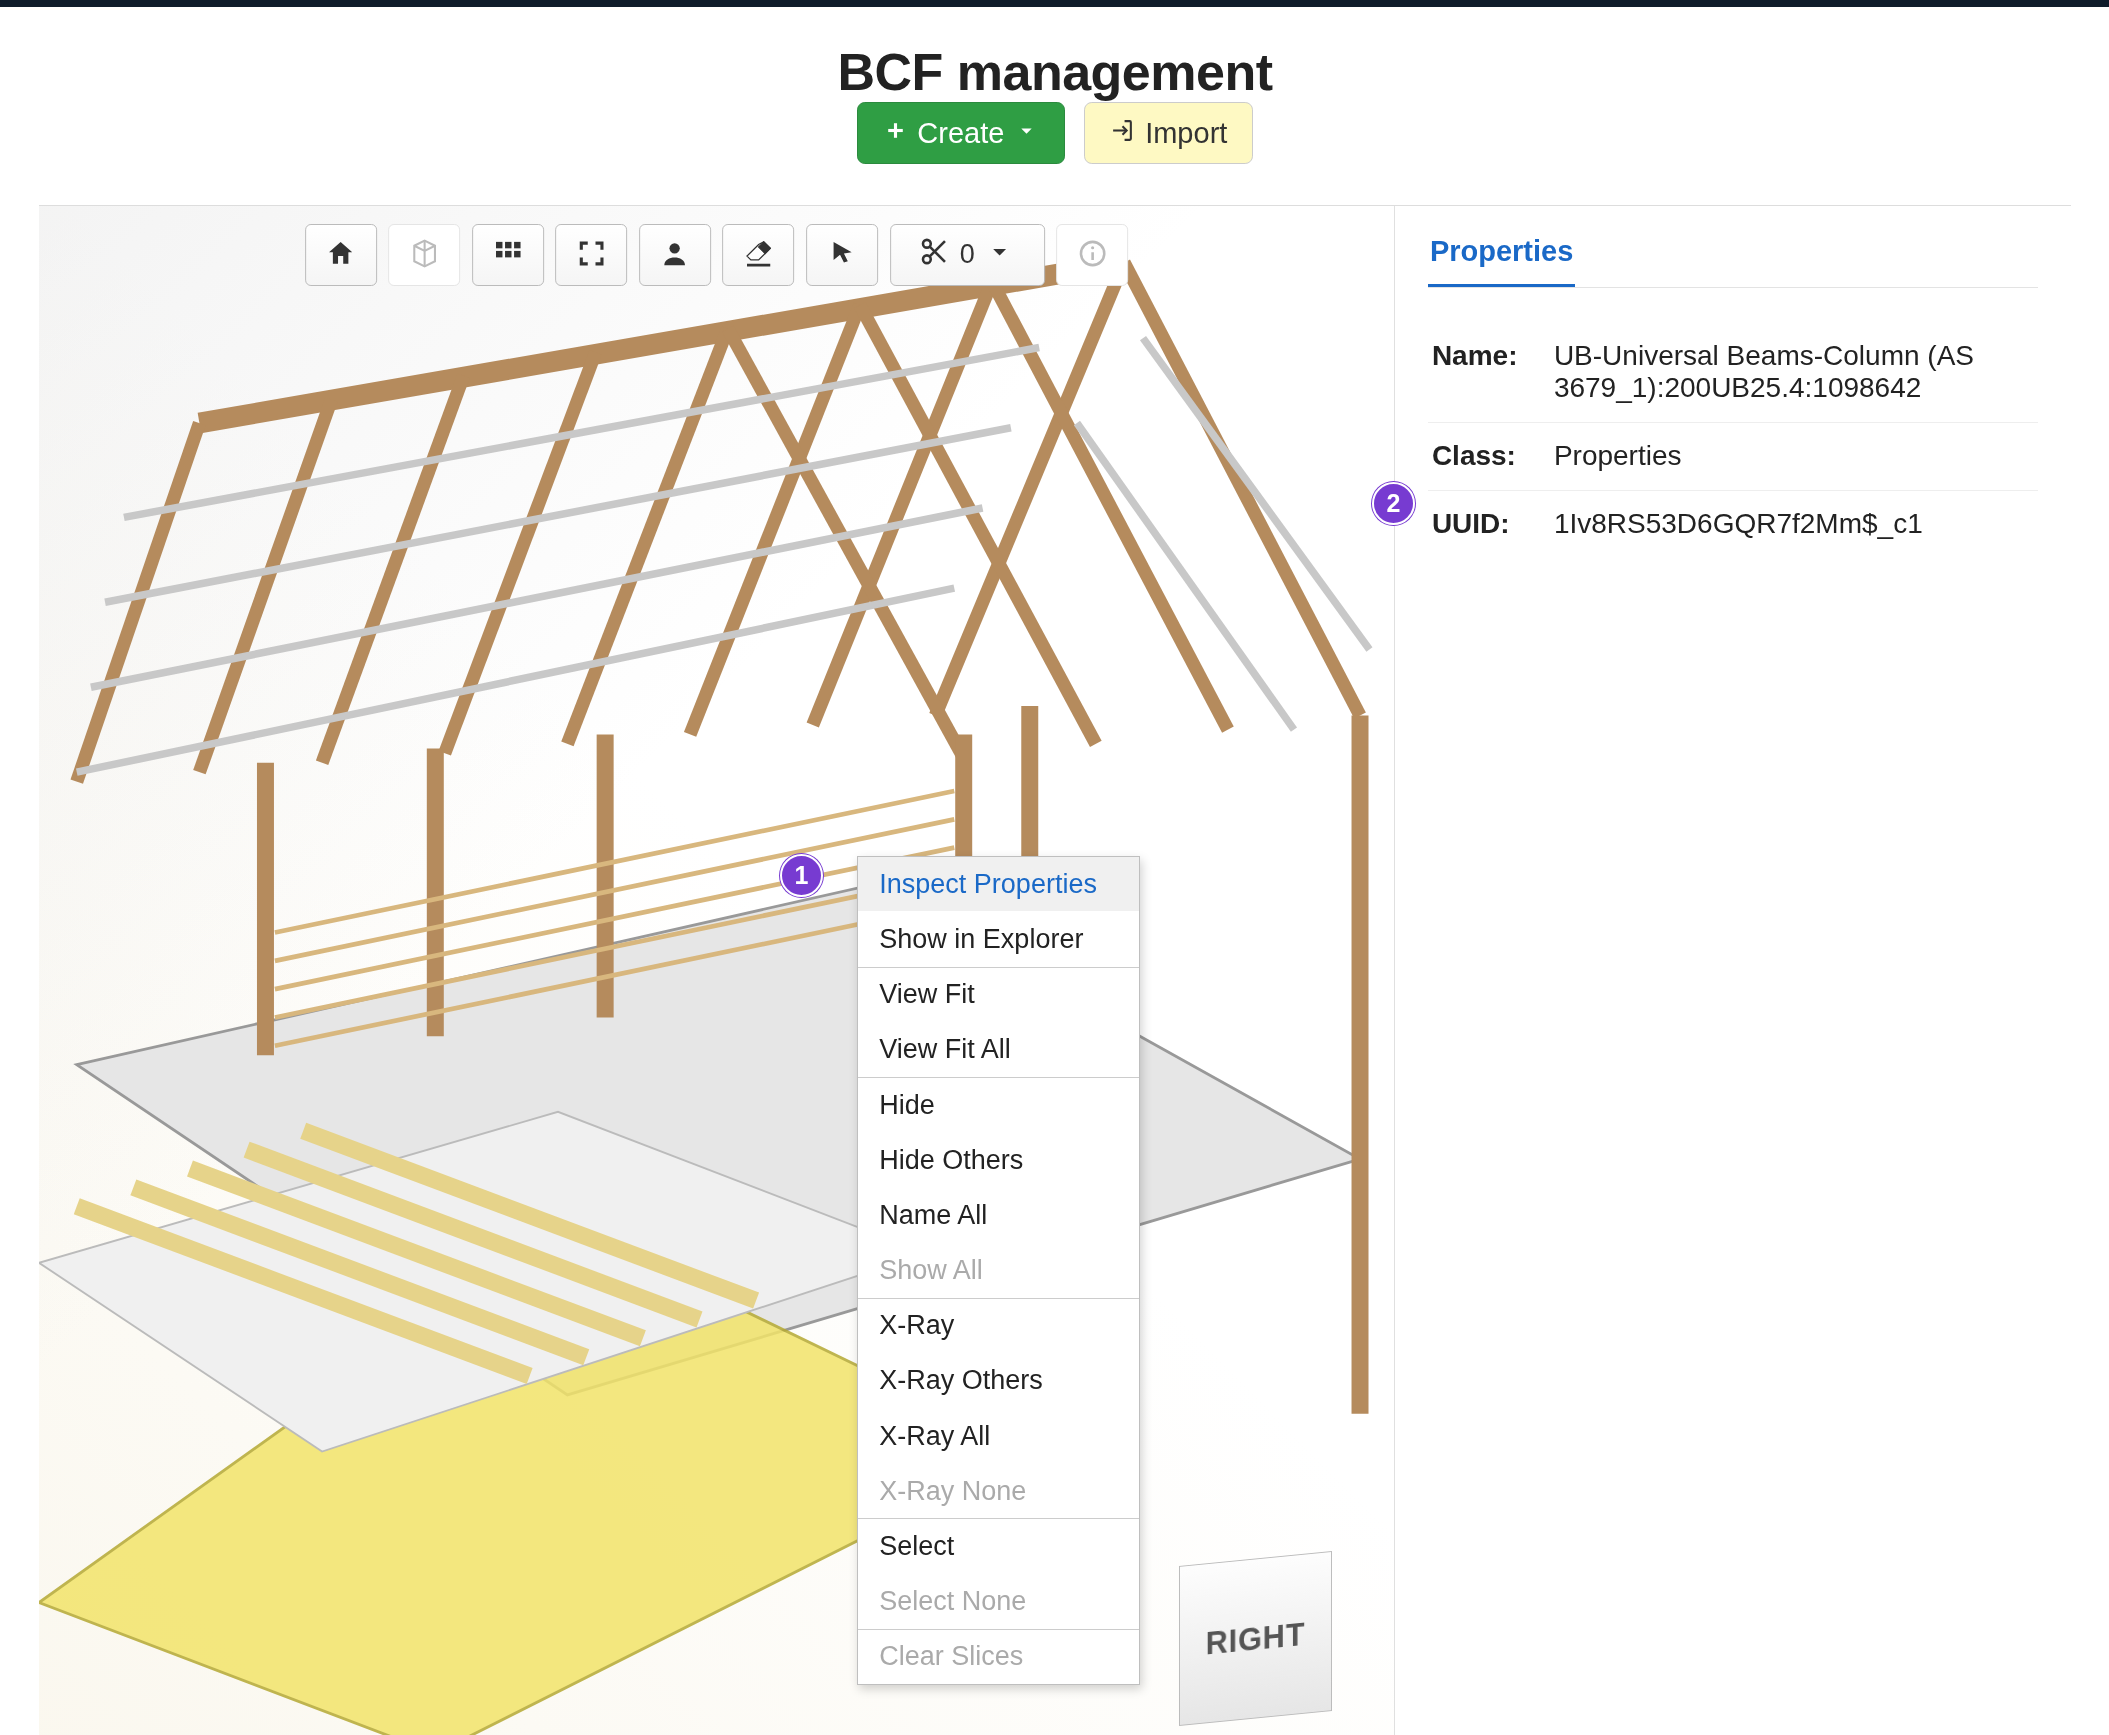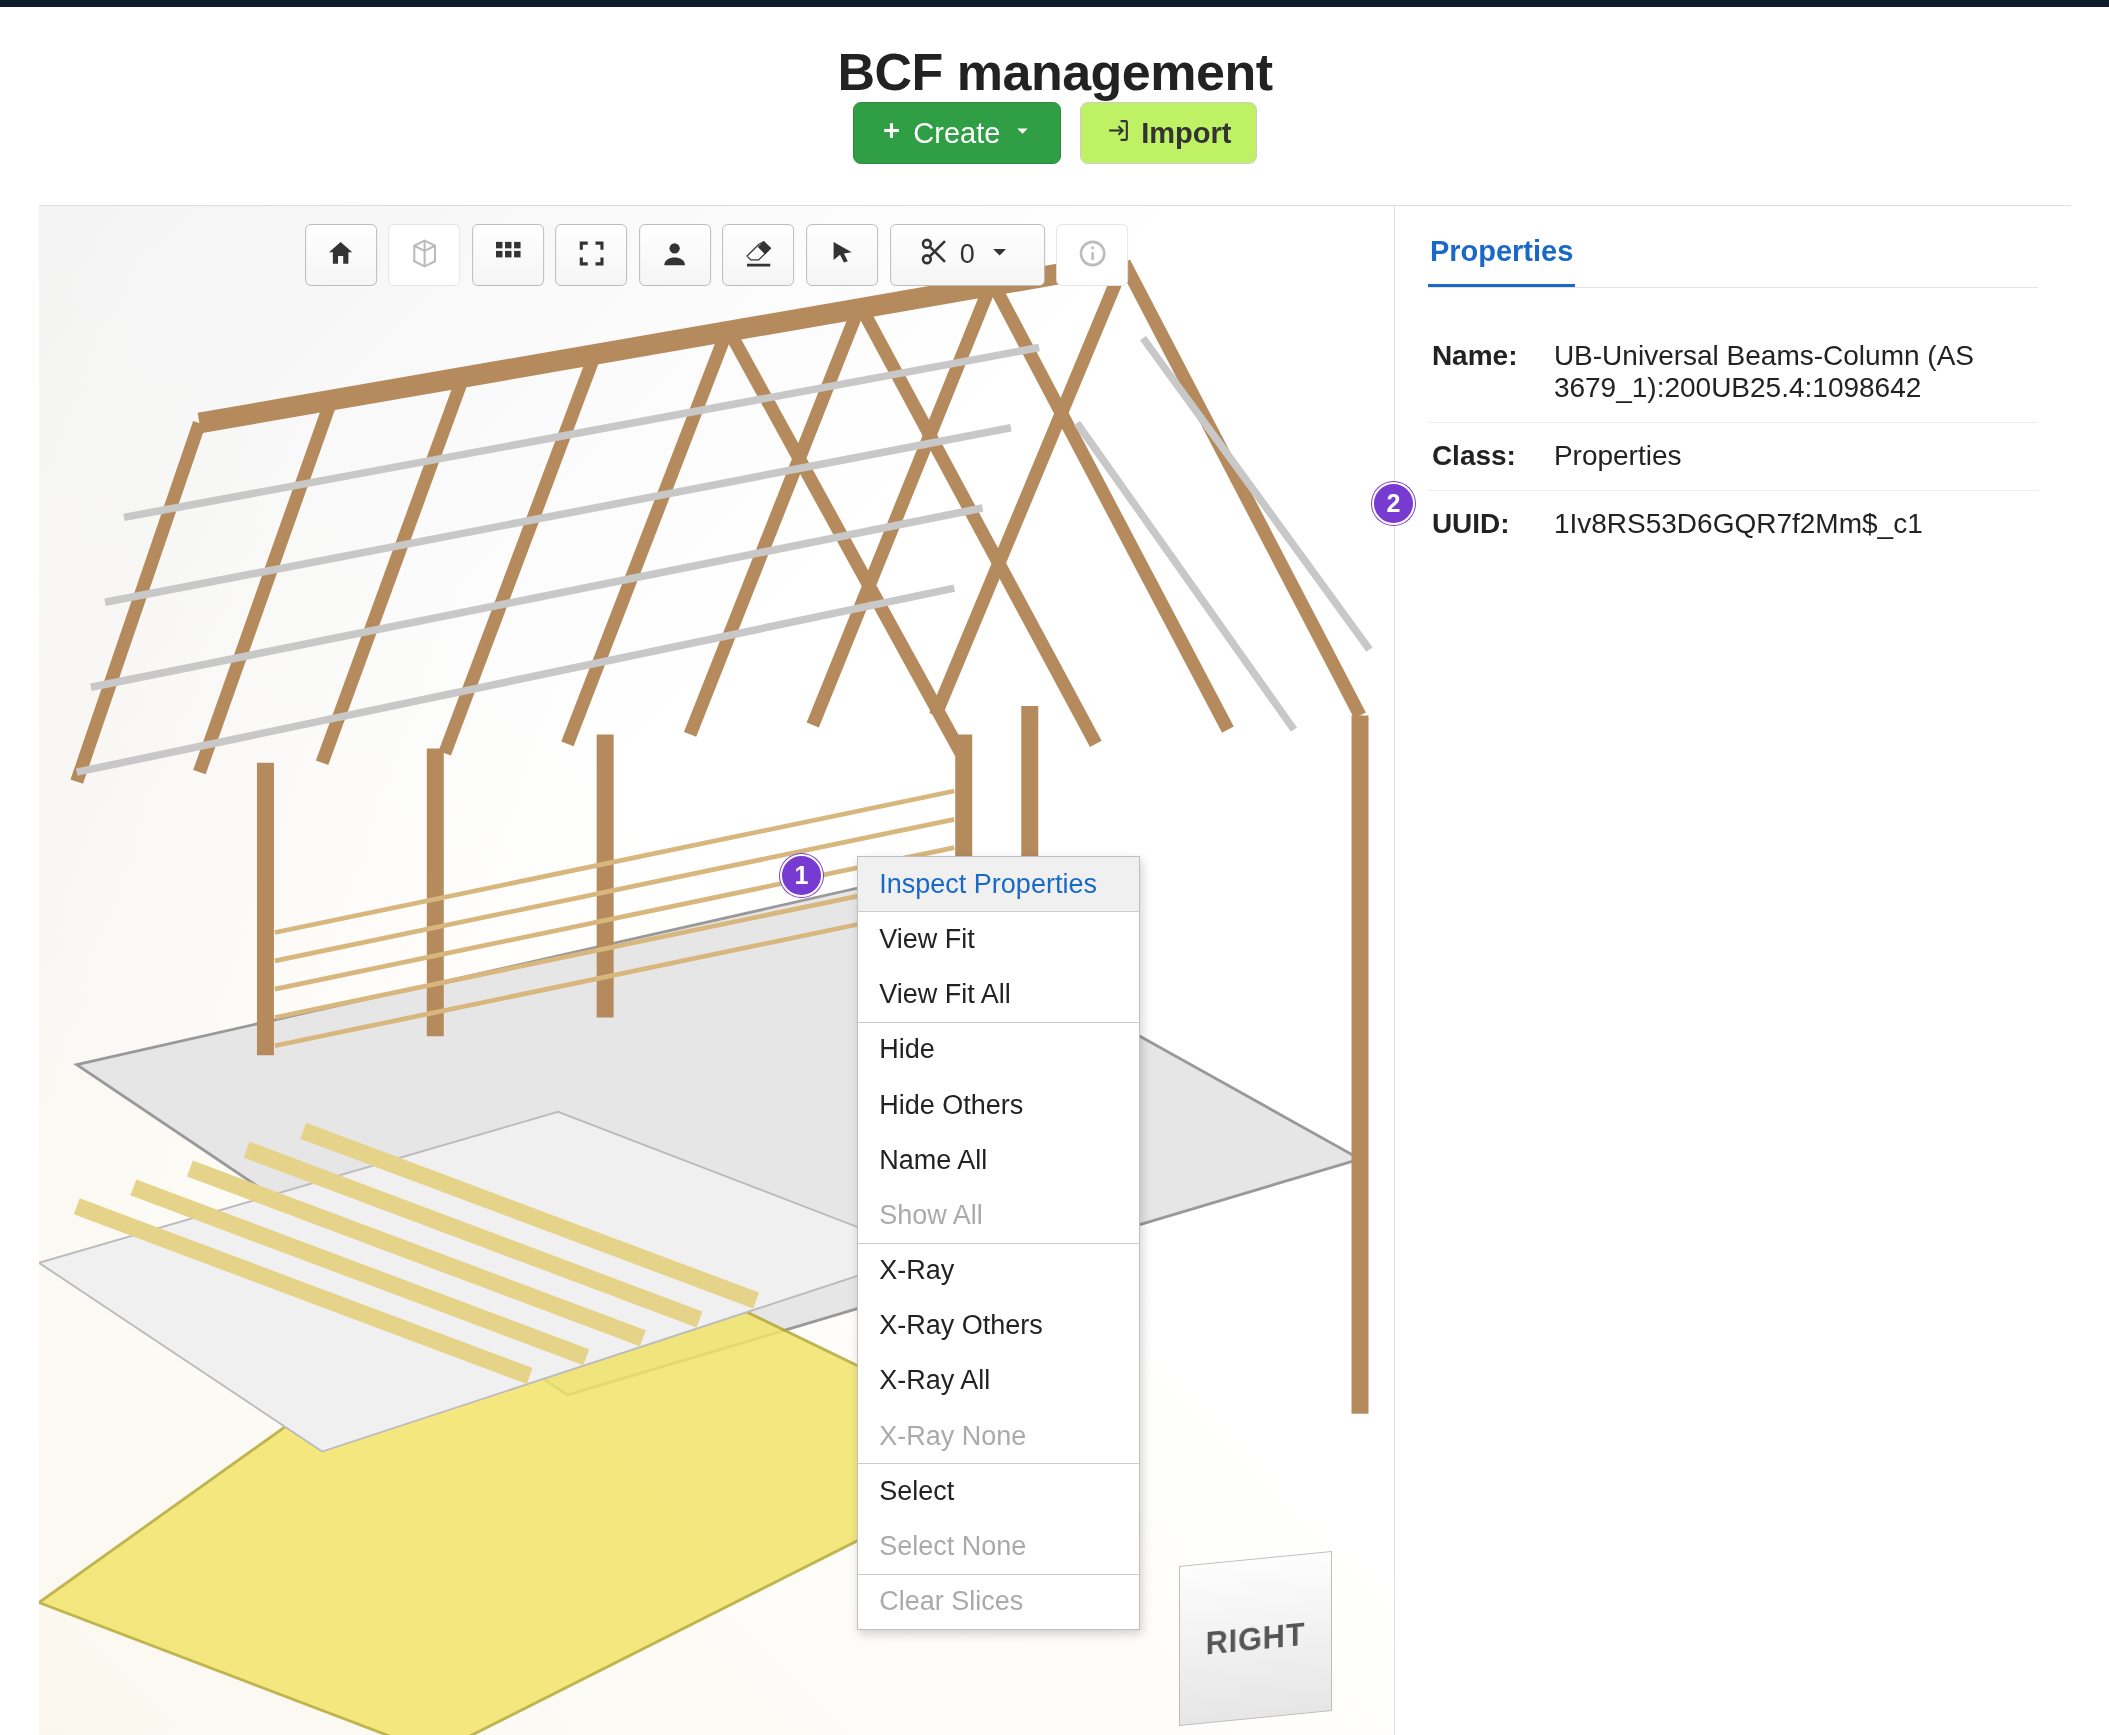--- a/index.html
+++ b/index.html
@@ -26,25 +26,25 @@
   }
   .title {
     font-size: 52px;
     font-weight: 700;
     color: #222;
     letter-spacing: -0.5px;
   }
   .header-actions { display: flex; gap: 19.4px; }
   .btn {
     display: inline-flex; align-items: center; gap: 9.7px;
-    font-size: 29px; font-weight: 700;
+    font-size: 29px; font-weight: 400;
     padding: 13.6px 25px;
     border: 1px solid #ccc;
     border-radius: 7.8px;
-    background: #bef264; color: #333;
+    background: #fef9c3; color: #333;
     cursor: pointer;
   }
   .btn-create {
     background: #2f9e44; border-color: #2b8a3e; color: #fff;
     font-weight: 500;
   }
   .btn svg { width: 25px; height: 25px; }
 
   
   .main {
@@ -333,20 +333,21 @@
           <span><svg viewBox="0 0 24 24" fill="none" stroke="currentColor" stroke-width="2">
                 <circle cx="12" cy="12" r="9"></circle>
                 <line x1="12" y1="11" x2="12" y2="17"></line>
                 <circle cx="12" cy="7.5" r="1.2" fill="currentColor" stroke="none"></circle>
               </svg></span>
         </button>
       </div>
 
       <div class="context-menu" id="context-menu">
           <div class="item active">Inspect Properties</div>
+          <div class="item">Show in Explorer</div>
           <div class="item group-start">View Fit</div>
           <div class="item">View Fit All</div>
           <div class="item group-start">Hide</div>
           <div class="item">Hide Others</div>
           <div class="item">Name All</div>
           <div class="item disabled">Show All</div>
           <div class="item group-start">X-Ray</div>
           <div class="item">X-Ray Others</div>
           <div class="item">X-Ray All</div>
           <div class="item disabled">X-Ray None</div>

